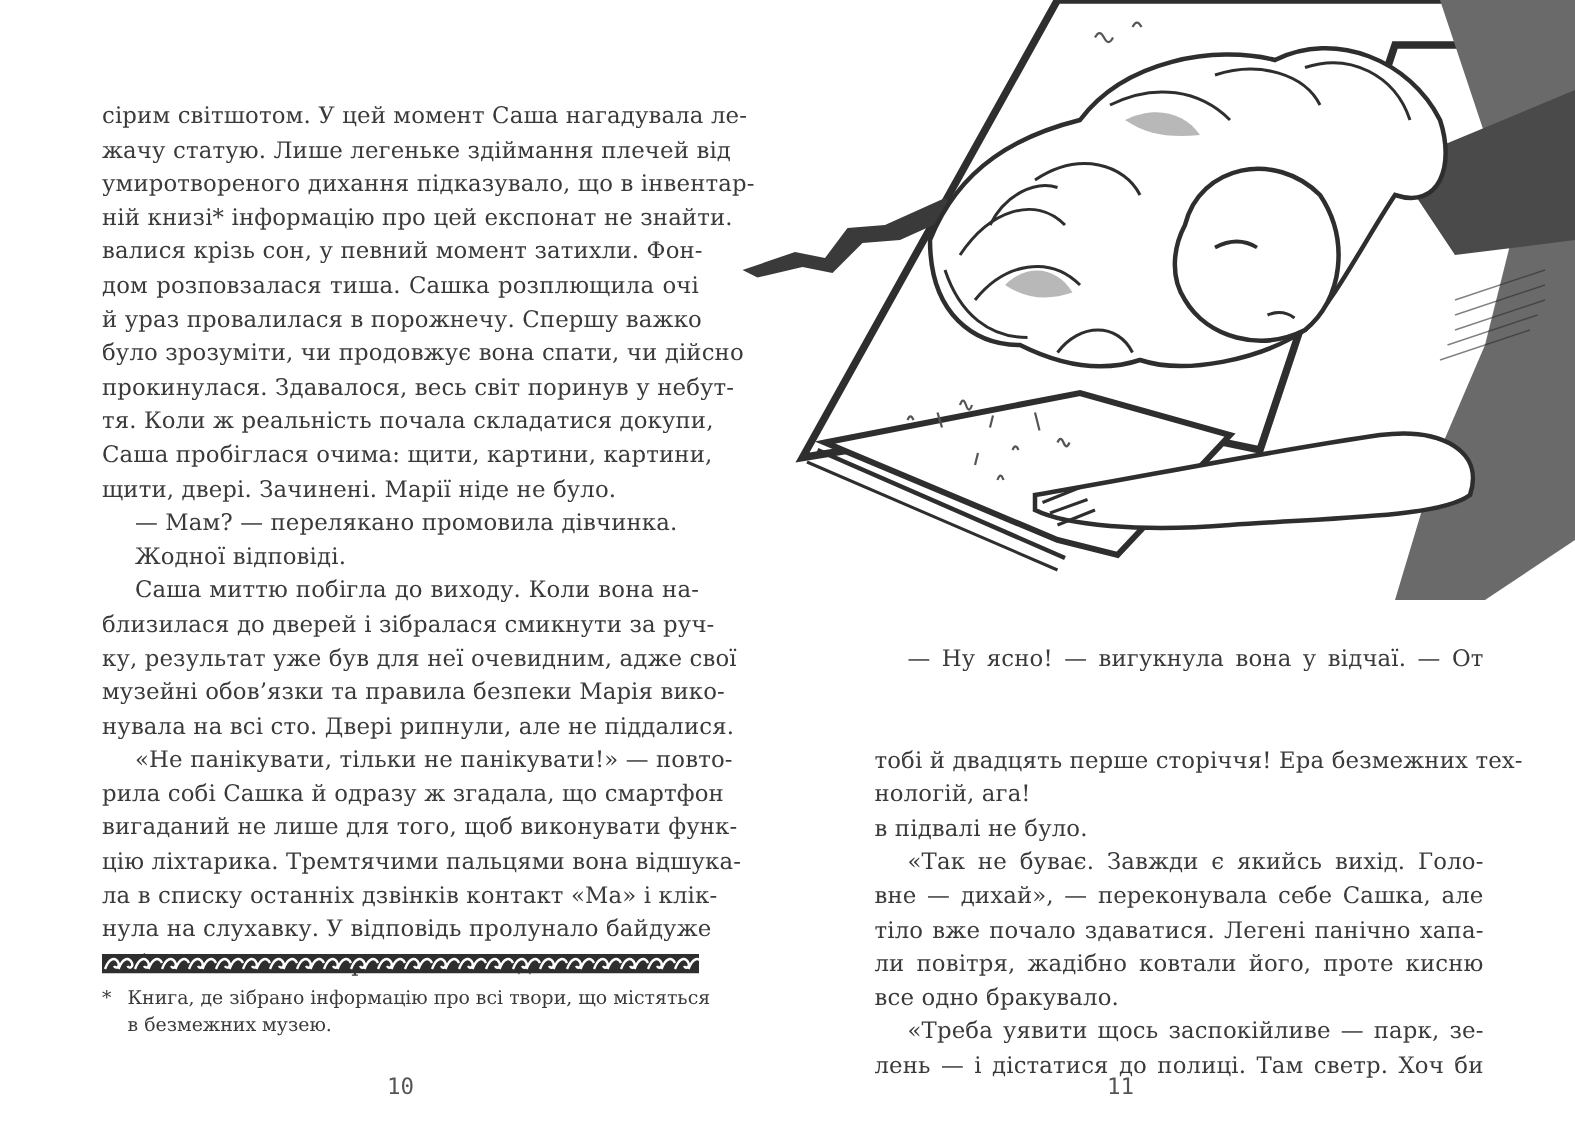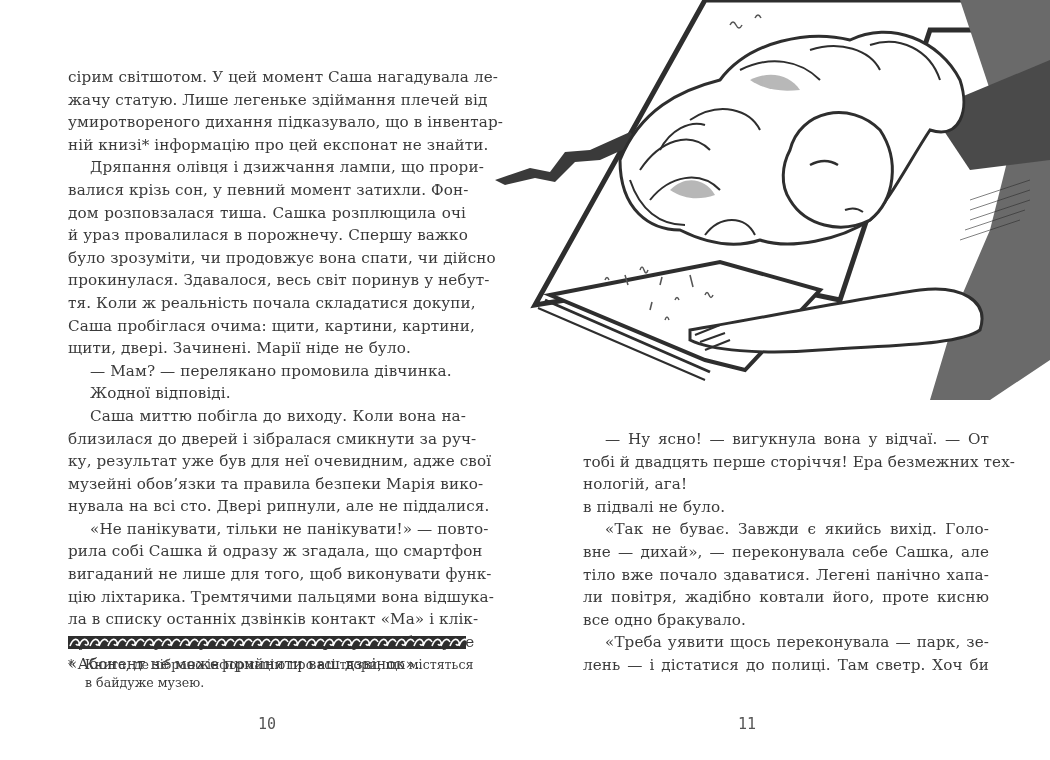--- a/index.html
+++ b/index.html
@@ -33,21 +33,20 @@
 
 <div class="page page-left">
   <div class="text-block left-text" id="left-body">
       <div class="para noindent">
         <span class="line" style="text-indent: 0px;">сірим світшотом. У цей момент Саша нагадувала ле-</span>
         <span class="line" style="text-indent: 0px;">жачу статую. Лише легеньке здіймання плечей від</span>
         <span class="line" style="text-indent: 0px;">умиротвореного дихання підказувало, що в інвентар-</span>
         <span class="line last" style="text-indent: 0px;">ній книзі* інформацію про цей експонат не знайти.</span>
       </div>
       <div class="para">
-        <span class="line">Дряпання олівця і дзижчання лампи, що прори-</span>
         <span class="line" style="text-indent: 0px;">валися крізь сон, у певний момент затихли. Фон-</span>
         <span class="line" style="text-indent: 0px;">дом розповзалася тиша. Сашка розплющила очі</span>
         <span class="line" style="text-indent: 0px;">й ураз провалилася в порожнечу. Спершу важко</span>
         <span class="line" style="text-indent: 0px;">було зрозуміти, чи продовжує вона спати, чи дійсно</span>
         <span class="line" style="text-indent: 0px;">прокинулася. Здавалося, весь світ поринув у небут-</span>
         <span class="line" style="text-indent: 0px;">тя. Коли ж реальність почала складатися докупи,</span>
         <span class="line" style="text-indent: 0px;">Саша пробіглася очима: щити, картини, картини,</span>
         <span class="line last" style="text-indent: 0px;">щити, двері. Зачинені. Марії ніде не було.</span>
       </div>
       <div class="para">
@@ -101,21 +100,21 @@
         <path d="M346,10 C349,2 353,2 355,6 C356,9 353,10 352,8 M355,10 C358,2 362,2 364,6"></path>
         <path d="M364,10 C367,2 371,2 373,6 C374,9 371,10 370,8 M373,10 C376,2 380,2 382,6"></path>
         <path d="M382,10 C385,2 389,2 391,6 C392,9 389,10 388,8 M391,10 C394,2 398,2 400,6"></path>
       </g>
   </svg>
 
   <div class="footnote">
     <span class="fn-mark">*</span>
     <div class="fn-text">
       <span class="fn-line">Книга, де зібрано інформацію про всі твори, що містяться</span>
-      <span class="fn-line last">в байдуже музею.</span>
+      <span class="fn-line last">в безмежних музею.</span>
     </div>
   </div>
 
   <div class="page-number pn-left">10</div>
 </div>
 
 <div class="page page-right" style="left:0;width:1050px;text-decoration:underline;">
   <svg class="illustration" viewBox="0 0 560 400">
 
     <polygon points="215,0 560,0 560,30 440,30 350,300 230,275 45,305" fill="#ffffff" stroke="#2e2e2e" stroke-width="5"></polygon>
@@ -175,33 +174,33 @@
       <line x1="480" y1="210" x2="540" y2="190"></line>
       <line x1="480" y1="220" x2="540" y2="200"></line>
       <line x1="475" y1="230" x2="535" y2="210"></line>
       <line x1="470" y1="240" x2="530" y2="220"></line>
     </g>
   </svg>
 
   <div class="text-block right-text" id="right-body">
       <div class="para">
         <span class="line">— Ну ясно! — вигукнула вона у відчаї. — От</span>
-        <span class="line" style="text-indent: 0px;">тобі й двадцять перше сторіччя! Ера безмежних тех-</span>
+        <span class="line" style="text-indent: 0px; margin-top: 45px;">тобі й двадцять перше сторіччя! Ера безмежних тех-</span>
         <span class="line last" style="text-indent: 0px;">нологій, ага!</span>
       </div>
       <div class="para">
         <span class="line last" style="text-indent: 0px;">в підвалі не було.</span>
       </div>
       <div class="para">
         <span class="line">«Так не буває. Завжди є якийсь вихід. Голо-</span>
         <span class="line" style="text-indent: 0px;">вне — дихай», — переконувала себе Сашка, але</span>
         <span class="line" style="text-indent: 0px;">тіло вже почало здаватися. Легені панічно хапа-</span>
         <span class="line" style="text-indent: 0px;">ли повітря, жадібно ковтали його, проте кисню</span>
         <span class="line last" style="text-indent: 0px;">все одно бракувало.</span>
       </div>
       <div class="para">
-        <span class="line">«Треба уявити щось переконувала — парк, зе-</span>
+        <span class="line">«Треба уявити щось заспокійливе — парк, зе-</span>
         <span class="line" style="text-indent: 0px;">лень — і дістатися до полиці. Там светр. Хоч би</span>
       </div>
     </div>
 
   <div class="page-number pn-right">11</div>
 </div>
 
 </body></html>

